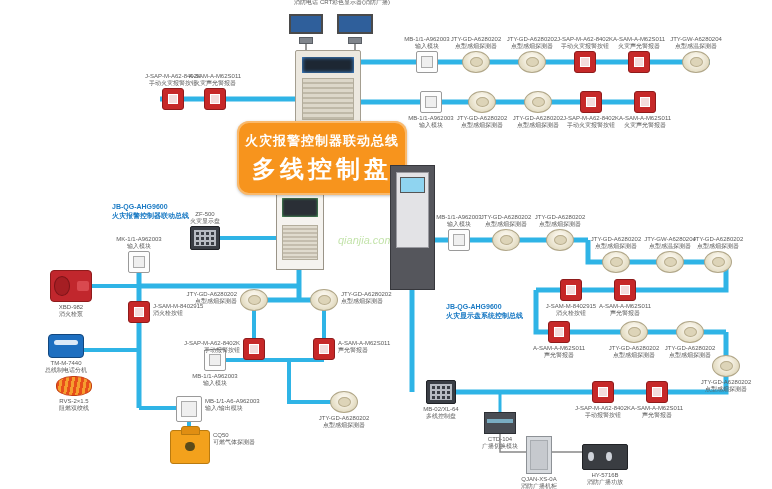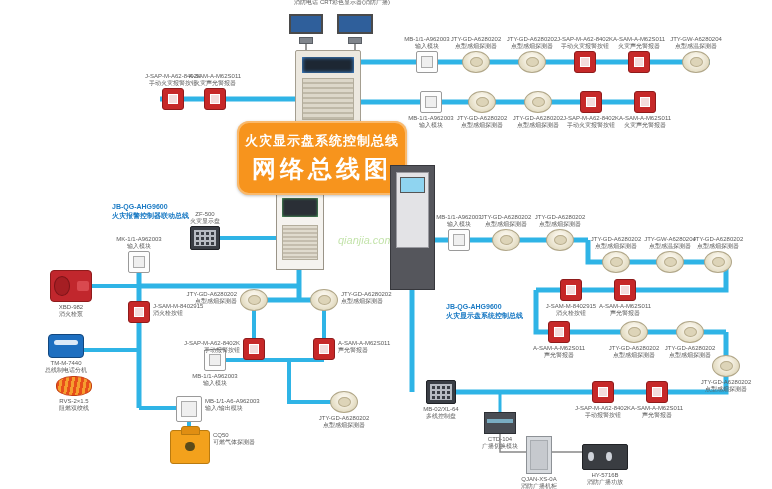--- a/index.html
+++ b/index.html
@@ -259,21 +259,21 @@
 广播切换模块</div>
       <div class="dev cabinet-s" style="left: 526px; top: 436px; width: 26px; height: 38px;"></div>
       <div class="dlabel" style="left: 508px; top: 476px; width: 62px;">QJAN-XS-0A
 消防广播机柜</div>
       <div class="dev amp" style="left: 582px; top: 444px; width: 46px; height: 26px;"></div>
       <div class="dlabel" style="left: 574px; top: 472px; width: 62px;">HY-5716B
 消防广播功放</div>
     </div>
 
   <div class="banner" style="background: rgb(247, 148, 29);">
-    <div class="banner-l1">火灾显示盘系统控制总线</div>
-    <div class="banner-l2">网络总线图</div>
+    <div class="banner-l1">火灾报警控制器联动总线</div>
+    <div class="banner-l2">多线控制盘</div>
   </div>
 <div class="bustext" style="left: 112px; top: 202px; width: 98px; color: rgb(26, 122, 196);">JB-QG-AHG9600
 火灾报警控制器联动总线</div>
     <div class="bustext" style="left: 446px; top: 302px; width: 104px; color: rgb(26, 122, 196);">JB-QG-AHG9600
 火灾显示盘系统控制总线</div>
     <div class="watermark" style="left: 338px; top: 234px; width: 90px; color: rgb(122, 193, 67);">qianjia.com</div>
   </div>
 
 </body></html>

